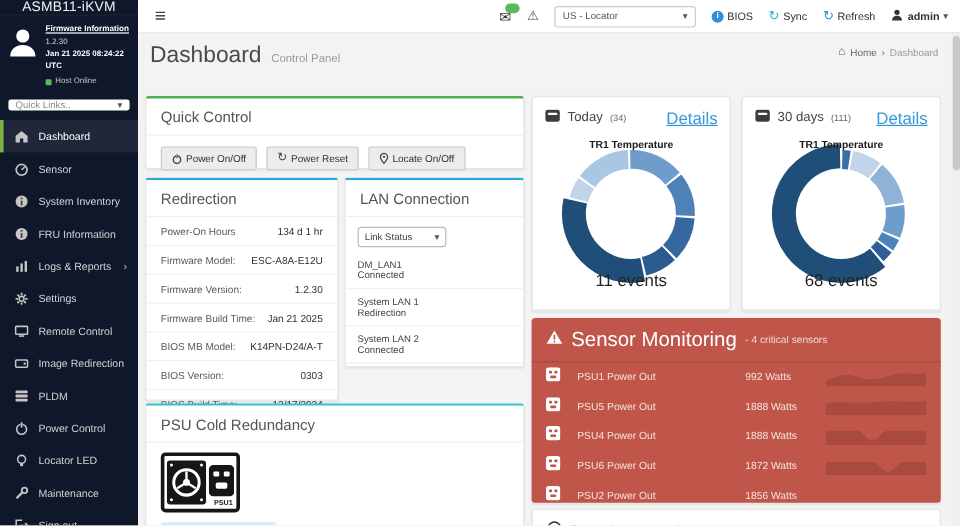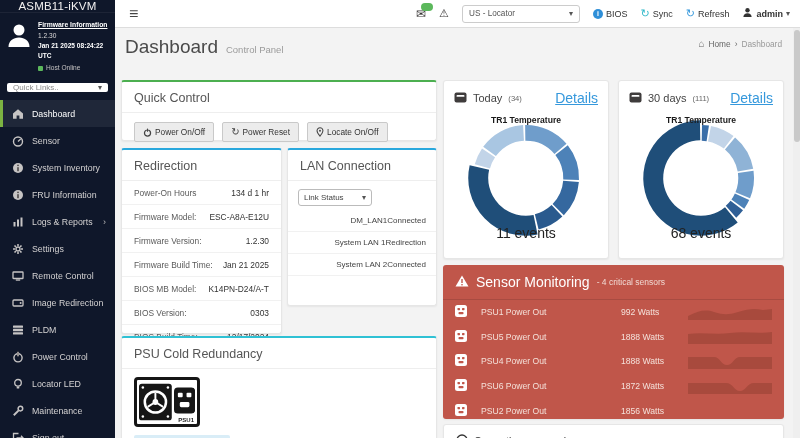--- a/index.html
+++ b/index.html
@@ -63,21 +63,21 @@
 
   
   #info { left:6px; top:120px; width:161px; height:186px; }
   .inforow { display:flex; justify-content:space-between; padding:6.5px 12px; font-size:8.4px; border-bottom:1px solid #f1f1f1; }
   .inforow .lbl { color:#5a5a5a; }
   .inforow .val { color:#333; }
 
   
   #lan { left:172px; top:120px; width:150px; height:158px; }
   .lansel { margin:8px 10px 4px 10px; border:1px solid #bbb; border-radius:3px; width:74px; height:17px; display:flex; align-items:center; justify-content:space-between; padding:0 5px; font-size:8px; color:#444; cursor:pointer; }
-  .lanrow { display:flex; justify-content:flex-end; padding:6px 10px; font-size:8px; color:#444; border-bottom:1px solid #f1f1f1; }
+  .lanrow { display:flex; justify-content:flex-start; padding:6px 10px; font-size:8px; color:#444; border-bottom:1px solid #f1f1f1;flex-direction:column; }
 
   
   #psu { left:6px; top:308px; width:316px; height:160px; }
   .psubody { padding:8px 12px; }
   .psuunit { width:66px; height:50px; border:3px solid #161616; border-radius:4px; display:flex; align-items:center; gap:2px; padding:2px; position:relative; background:#fff; }
   .psulabel { position:absolute; right:3px; bottom:1px; font-size:6px; font-weight:bold; color:#222; }
   .psustatus { margin-top:8px; width:96px; background:#d9edf7; color:#3c8dbc; font-size:8.3px; line-height:1.5; padding:4px 6px; border-radius:2px; }
 
   
   #today { left:328px; top:52px; width:166px; height:179px; }
@@ -88,21 +88,21 @@
   .evdetails { margin-left:auto; font-size:14px; color:#3598dc; cursor:pointer;text-decoration:underline; }
   .donutwrap { position:relative; width:126px; height:126px; margin:2px auto 0 auto; }
   .donutwrap svg { width:126px; height:126px; }
   .dcenter { position:absolute; inset:0; display:flex; flex-direction:column; align-items:center; justify-content:space-between; text-align:center; pointer-events:none; }
   .dc1 { font-size:8.6px; font-weight:bold; color:#1a1a1a; }
   .dc2 { font-size:14px; color:#222; margin-top:1px; }
 
   
   #sens { left:328px; top:237px; width:341px; height:154px; background:#c0564a; border:none; color:#fff; }
   .senshead { display:flex; align-items:center; gap:7px; padding:8px 12px; border-bottom:1px solid rgba(0,0,0,.12); }
-  .sensttl { font-size:14px; color:#fff; }
+  .sensttl { font-size:17px; color:#fff; }
   .senssub { font-size:8.5px; color:#f0d9d3; }
   .srow { display:flex; align-items:center; height:24.6px; padding:0 12px; }
   .sname { font-size:8.6px; color:#f4e1da; width:116px; margin-left:14px; }
   .sval { font-size:8.6px; color:#f4e1da; width:78px;padding-left:24px; }
   .sspark { margin-left:auto; width:84px; height:15px; }
   .sspark svg { display:block; width:84px; height:15px; }
 
   
   #recov { left:328px; top:396px; width:341px; height:46px; }
   .recbody { display:flex; align-items:center; gap:6px; padding:9px 12px; font-size:10.5px; color:#333; }

